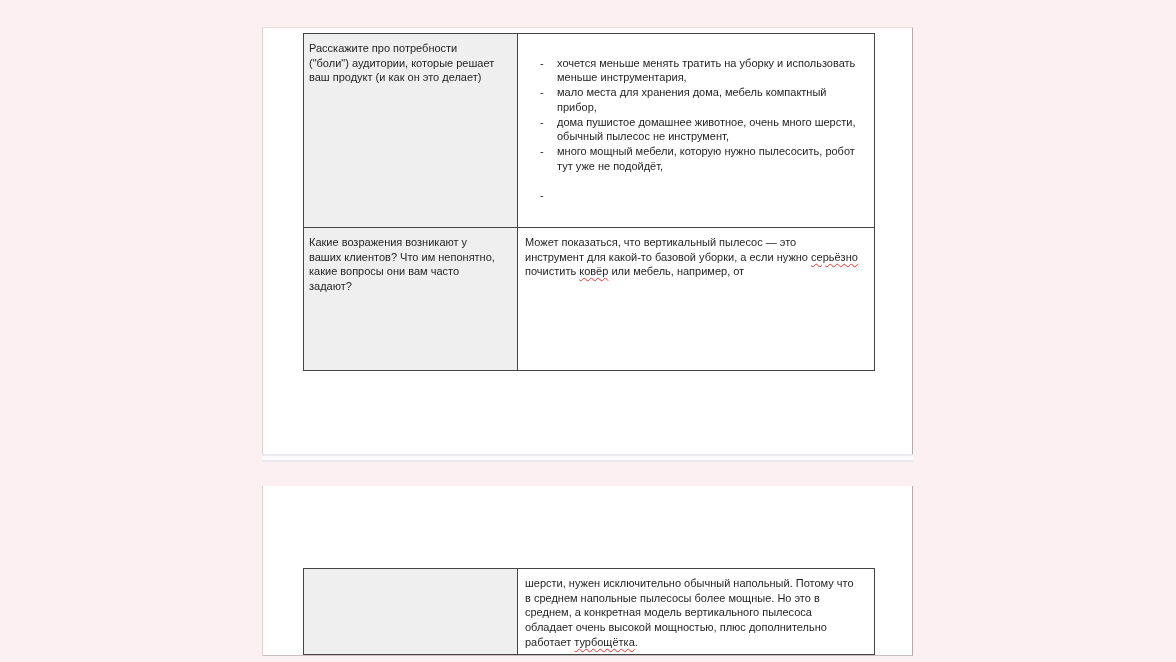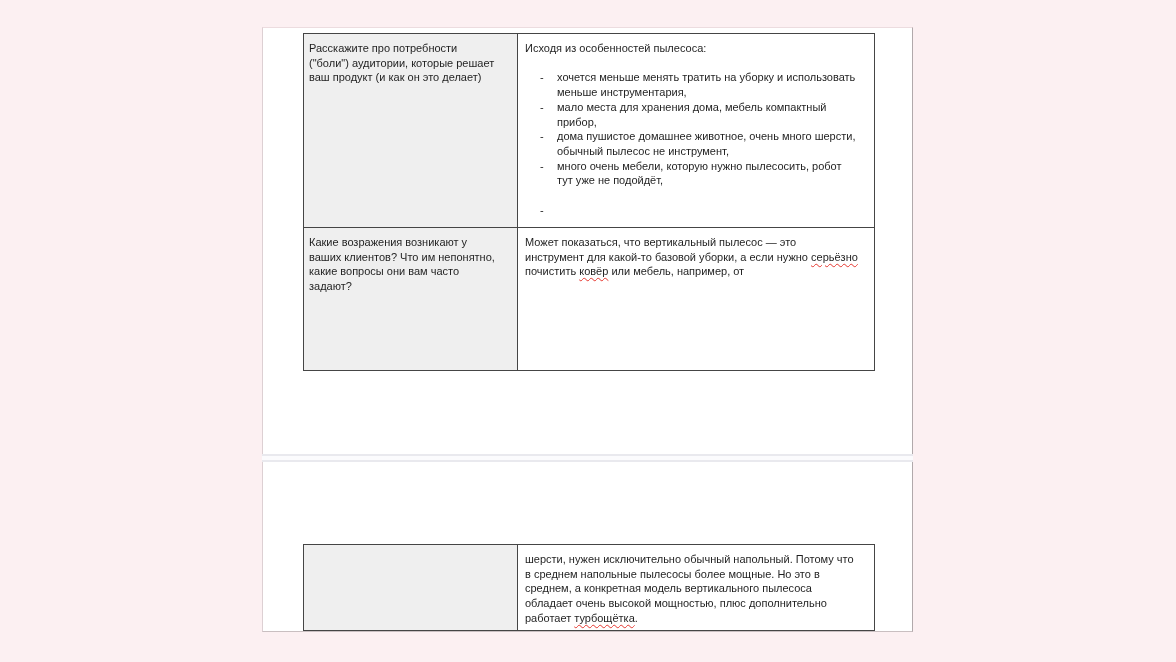--- a/index.html
+++ b/index.html
@@ -16,21 +16,21 @@
   .page {
     position: absolute;
     left: 262px;
     width: 651px;
     background: #ffffff;
     border-left: 1px solid #ddd0d3;
     border-right: 1px solid #b1a9ab;
     box-sizing: border-box;
   }
   .page1 { top: 27px; height: 427px; border-top: 1px solid #ecdcdf; }
-  .page2 { top: 462px; height: 170px; border-bottom: 1px solid #c9bfc1; }
+  .page2 { top: 486px; height: 170px; border-bottom: 1px solid #c9bfc1; }
 
   
   .page-gap {
     position: absolute;
     left: 262px; top: 454px;
     width: 651px; height: 8px;
     box-sizing: border-box;
     background: #fbfbfd;
     border-top: 2px solid #e9e9ee;
     border-bottom: 2px solid #e9e9ee;
@@ -87,37 +87,36 @@
 <div class="desktop">
 
   <section class="page page1">
     <div class="doc-table table1">
 
       <div class="row row-1">
         <div class="cell qcell">
           <div class="para">Расскажите про потребности ("боли") аудитории, которые решает ваш продукт (и как он это делает)</div>
         </div>
         <div class="cell acell">
-          <div class="para">Исходя из особенностей пылесоса:</div>
           <div class="bullets">
             <div class="bullet">
                 <span class="dash">-</span>
                 <span class="btext">хочется меньше менять тратить на уборку и использовать меньше инструментария,</span>
               </div>
             <div class="bullet">
                 <span class="dash">-</span>
                 <span class="btext">мало места для хранения дома, мебель компактный прибор,</span>
               </div>
             <div class="bullet">
                 <span class="dash">-</span>
                 <span class="btext">дома пушистое домашнее животное, очень много шерсти, обычный пылесос не инструмент,</span>
               </div>
             <div class="bullet">
                 <span class="dash">-</span>
-                <span class="btext">много очень мебели, которую нужно пылесосить, робот тут уже не подойдёт,</span>
+                <span class="btext">много мощный мебели, которую нужно пылесосить, робот тут уже не подойдёт,</span>
               </div>
             <div class="bullet lone">
                 <span class="dash">-</span>
                 <span class="btext"></span>
               </div>
           </div>
         </div>
       </div>
 
       <div class="row row-2">

